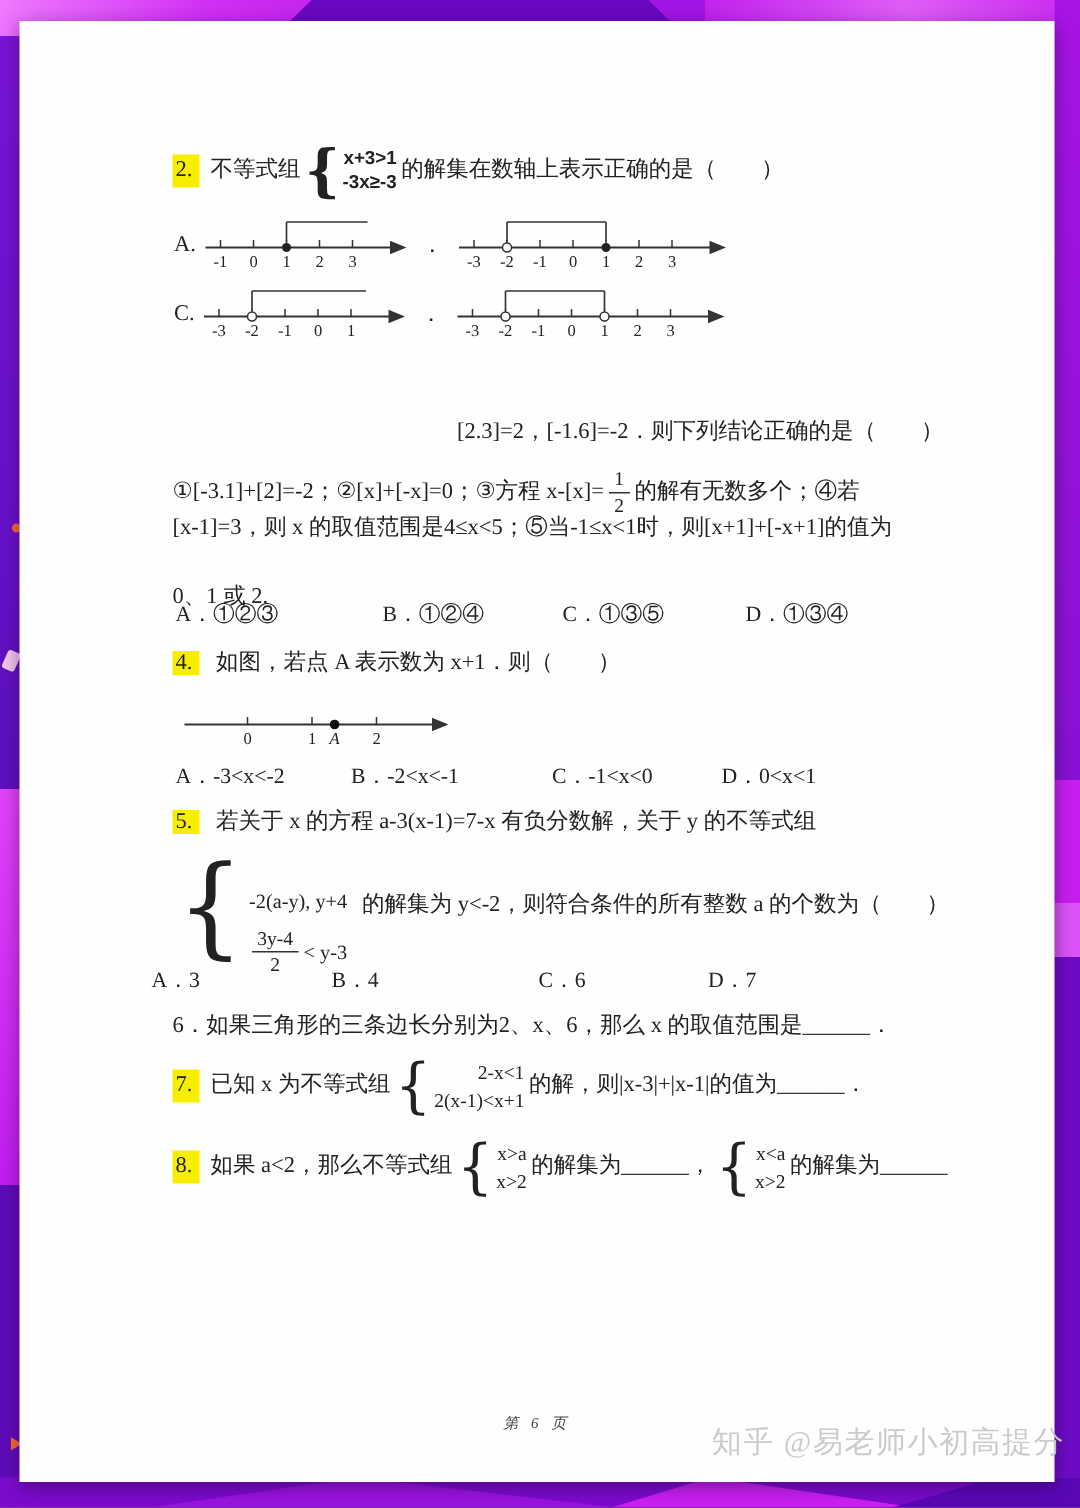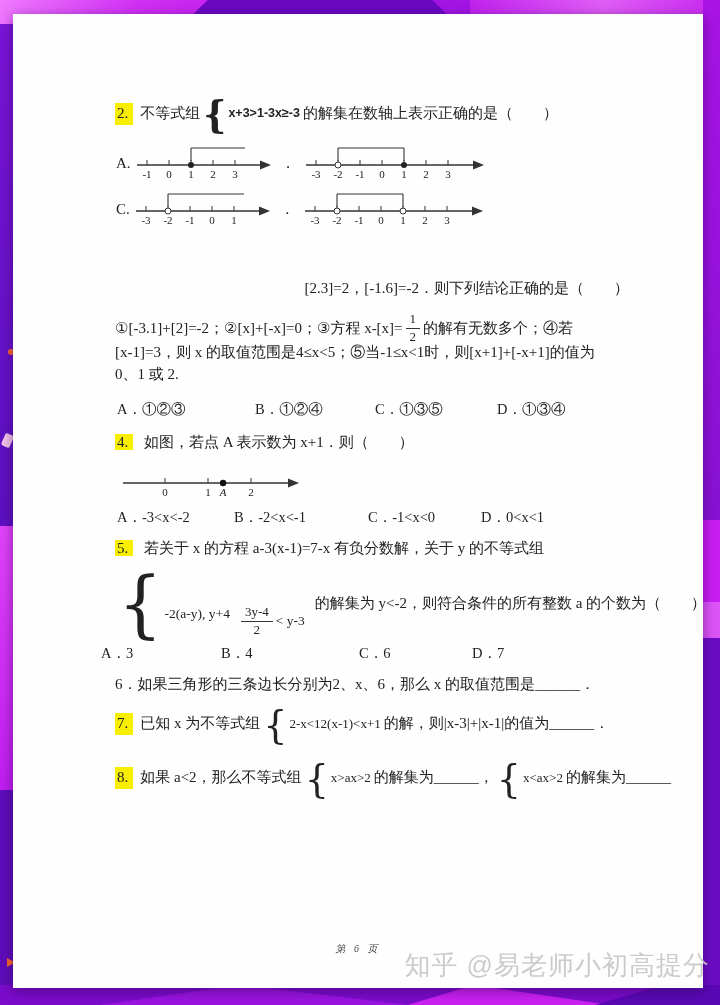--- a/index.html
+++ b/index.html
@@ -33,39 +33,39 @@
   .s-bot-tri2{left:390px;top:985px;width:220px;height:20px;background:#cb21f2;clip-path:polygon(8% 100%,38% 0,100% 100%);}
   .s-bot-right{left:595px;top:985px;width:125px;height:20px;background:#5a08b5;clip-path:polygon(0 100%,55% 0,100% 0,100% 100%);}
 
   .paper{position:absolute;left:13px;top:14px;width:690px;height:974px;background:#fefefe;
          box-shadow:0 3px 12px rgba(40,0,70,.5);z-index:2;}
   .blk{position:absolute;width:514px;font-size:15px;line-height:1.45;}
   .row{display:flex;align-items:center;flex-wrap:nowrap;white-space:nowrap;}
   .hl{background:#f7ee00;padding:0 5px 0 2px;margin-right:7px;}
   .sys{display:inline-flex;align-items:center;margin:0 3px;}
   .brace{font-family:"DejaVu Serif",serif;font-weight:400;line-height:1;margin-right:2px;transform:scaleY(1.05);}
-  .sys .rows{display:flex;flex-direction:row;justify-content:center;text-align:right;}
+  .sys .rows{display:flex;flex-direction:column;justify-content:center;text-align:right;}
   .sys-bold .brace{font-size:36px;font-weight:700;}
   .sys-bold .rows{font-family:"Liberation Sans","DejaVu Sans",sans-serif;font-weight:700;font-size:12.5px;line-height:1.25;}
   .sys-sm .brace{font-size:38px;}
   .sys-sm .rows{font-size:13px;line-height:1.5;}
   .sys-big .brace{font-size:70px;font-weight:200;}
   .sys-big .rows{font-size:13.5px;line-height:1.4;gap:8px;margin-top:35px;}
   .frac{display:inline-flex;flex-direction:column;align-items:center;vertical-align:middle;margin:0 3px;font-size:13px;line-height:1.15;}
   .frac .fnum{border-bottom:1.2px solid #333;padding:0 4px 1px 4px;}
   .frac .fden{padding-top:1px;}
   .frac-row{display:inline-flex;align-items:center;}
   .nlrow{position:absolute;display:flex;align-items:center;}
   .optlabel{font-size:15px;margin-right:4px;}
   .sep{margin:0 8px;font-size:15px;}
   .opts{position:absolute;display:grid;font-size:14.5px;}
   .footer{position:absolute;left:0;top:928px;width:100%;text-align:center;font-size:10px;color:#444;letter-spacing:3px;font-style:italic;}
   .watermark{position:absolute;right:10px;top:948px;z-index:5;
-     font-family:Liberation Sans, sans-serif;
-     font-size:26px;color:#c9c9c9;opacity:.95;letter-spacing:1px;}
+     font-family:Liberation Serif, serif;
+     font-size:20px;color:#c9c9c9;opacity:.95;letter-spacing:1px;}
   svg text{font-family:"Liberation Serif","DejaVu Serif",serif;}
 </style>
 </head>
 <body>
 
 <div class="page">
   <div class="shape s-topleft"></div>
   <div class="shape s-topdark"></div>
   <div class="shape s-topright"></div>
   <div class="shape s-left-dark"></div>
@@ -199,21 +199,21 @@
         <span class="frac">
           <span class="fnum">1</span>
           <span class="fden">2</span>
         </span>
         <span>的解有无数多个；④若</span>
       </div>
     </div>
     <div class="blk" style="left:102px;top:328px;">
       <span>[x-1]=3，则 x 的取值范围是4≤x&lt;5；⑤当-1≤x&lt;1时，则[x+1]+[-x+1]的值为</span>
     </div>
-    <div class="blk" style="left:102px;top:350px;">
+    <div class="blk" style="left:102px;top:374px;">
       <span>0、1 或 2.</span>
     </div>
     <div class="opts" style="left:104px;top:386px;grid-template-columns:138px 120px 122px auto;">
       <span>A．①②③</span>
       <span>B．①②④</span>
       <span>C．①③⑤</span>
       <span>D．①③④</span>
     </div>
 
     <div class="blk" style="left:102px;top:418px;">

